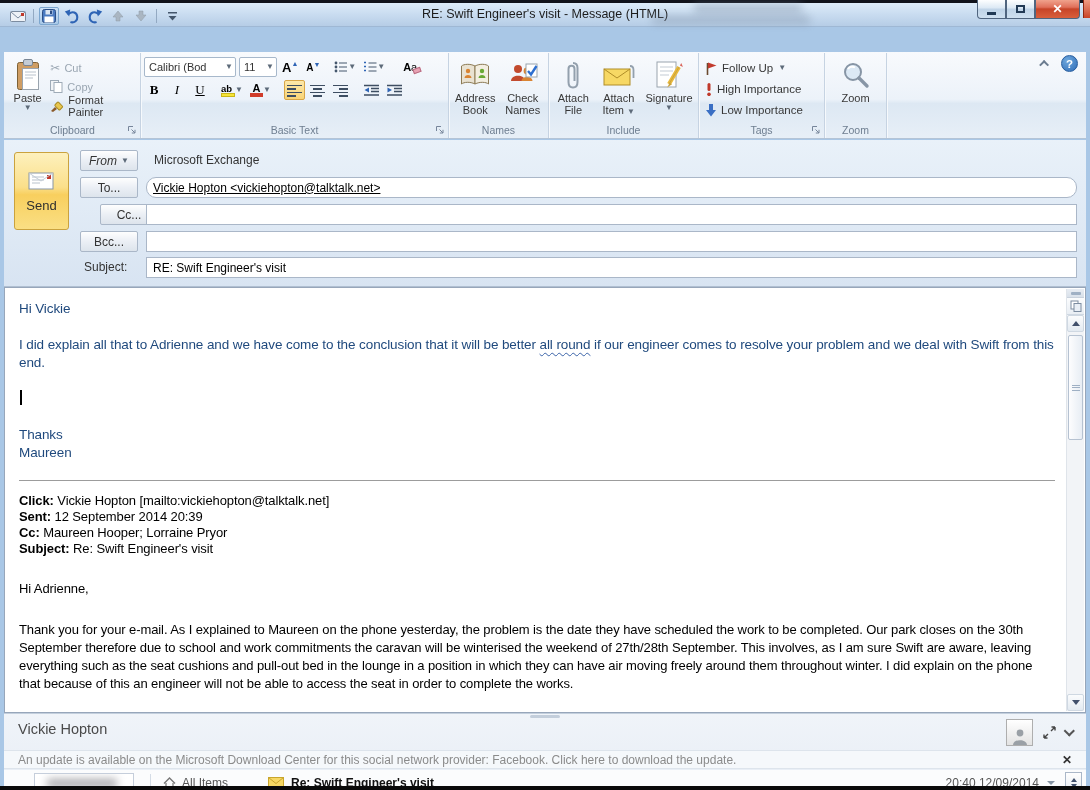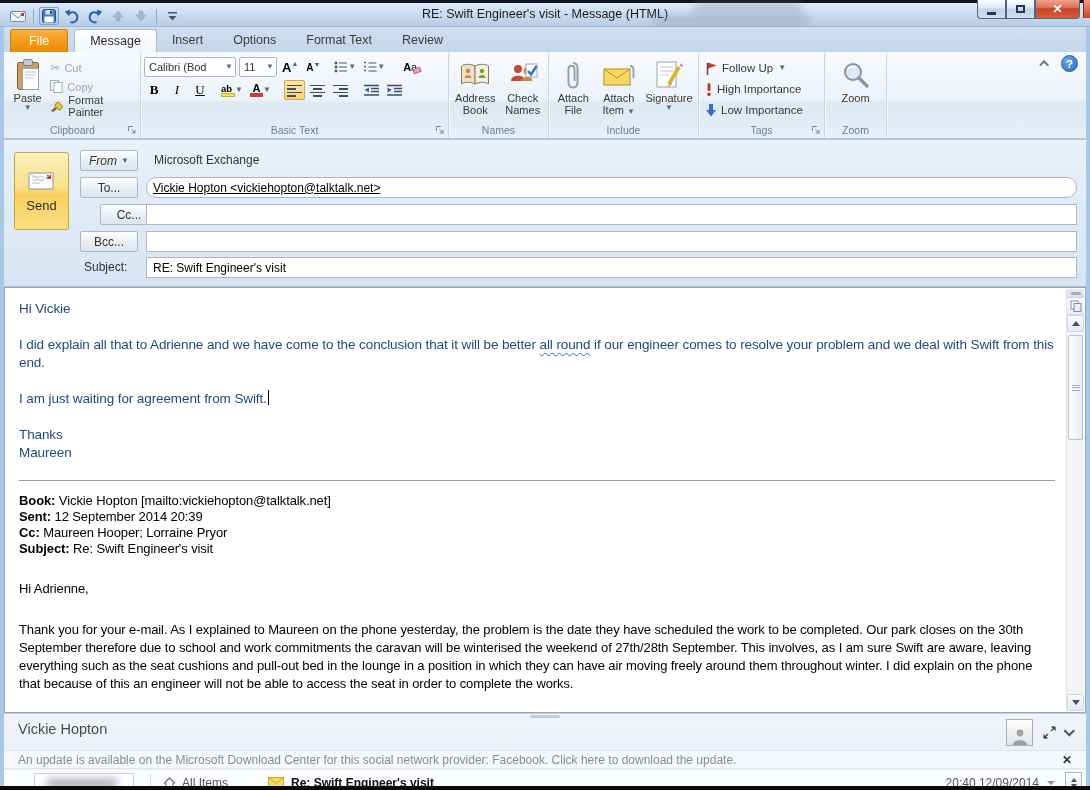--- a/index.html
+++ b/index.html
@@ -221,28 +221,20 @@
       <div class="wb">
           <span class="maxbox"></span>
         </div>
       <div class="wb close">
           <span>✕</span>
         </div>
     </div>
     <div class="red-sliver"></div>
   </div>
 
-  <div class="tabrow">
-    <div class="tab file">File</div>
-    <div class="tab selected">Message</div>
-    <div class="tab">Insert</div>
-    <div class="tab">Options</div>
-    <div class="tab">Format Text</div>
-    <div class="tab">Review</div>
-  </div>
 
   <div class="ribbon">
 
     <div class="rgroup" style="width:136px;">
       <div class="rgroup-content">
         <div class="bigbtn" style="width:42px;">
           <span class="bicon">
             <svg width="28" height="32">
                 <rect x="3.5" y="3.5" width="21" height="27" rx="2" fill="#cf9d63" stroke="#7d6136"></rect>
                 <rect x="9.5" y="0.5" width="9" height="6" rx="1.5" fill="#c4ccd5" stroke="#7a8694"></rect>
@@ -589,28 +581,28 @@
     <div class="subjlabel">Subject:</div>
     <div class="envfield" style="top:117px;">
       <span>RE: Swift Engineer's visit</span>
     </div>
   </div>
 
   <div class="bodyarea">
     <div class="bodytext">
       <p class="blue">Hi Vickie</p>
       <p class="blue"><span>I did explain all that to Adrienne and we have come to the conclusion that it will be better </span><span class="wavy">all round</span><span> if our engineer comes to resolve your problem and we deal with Swift from this end.</span></p>
-      <p class="blue"><span>I am just waiting for agreement from Swift.</span><span class="caret"></span></p>
+      <p class="blue"><span class="caret"></span></p>
       <p class="blue tight">Thanks</p>
       <p class="blue">Maureen</p>
 
       <hr class="msg-hr">
 
       <div class="qblock">
-        <div class="qline"><b>Book:</b> <span>Vickie Hopton [mailto:vickiehopton@talktalk.net]</span></div>
+        <div class="qline"><b>Click:</b> <span>Vickie Hopton [mailto:vickiehopton@talktalk.net]</span></div>
         <div class="qline"><b>Sent:</b> <span>12 September 2014 20:39</span></div>
         <div class="qline"><b>Cc:</b> <span>Maureen Hooper; Lorraine Pryor</span></div>
         <div class="qline"><b>Subject:</b> <span>Re: Swift Engineer's visit</span></div>
       </div>
 
       <div class="qline qpara">Hi Adrienne,</div>
       <div class="qline qpara" style="line-height:18px;">Thank you for your e-mail.  As I explained to Maureen on the phone yesterday, the problem is the date they have scheduled the work to be completed.  Our park closes on the 30th September therefore due to school and work commitments the caravan will be winterised the weekend of 27th/28th September.  This involves, as I am sure Swift are aware, leaving everything such as the seat cushions and pull-out bed in the lounge in a position in which they can have air moving freely around them throughout winter.  I did explain on the phone that because of this an engineer will not be able to access the seat in order to complete the works.</div>
     </div>
 
     <div class="vscroll">

